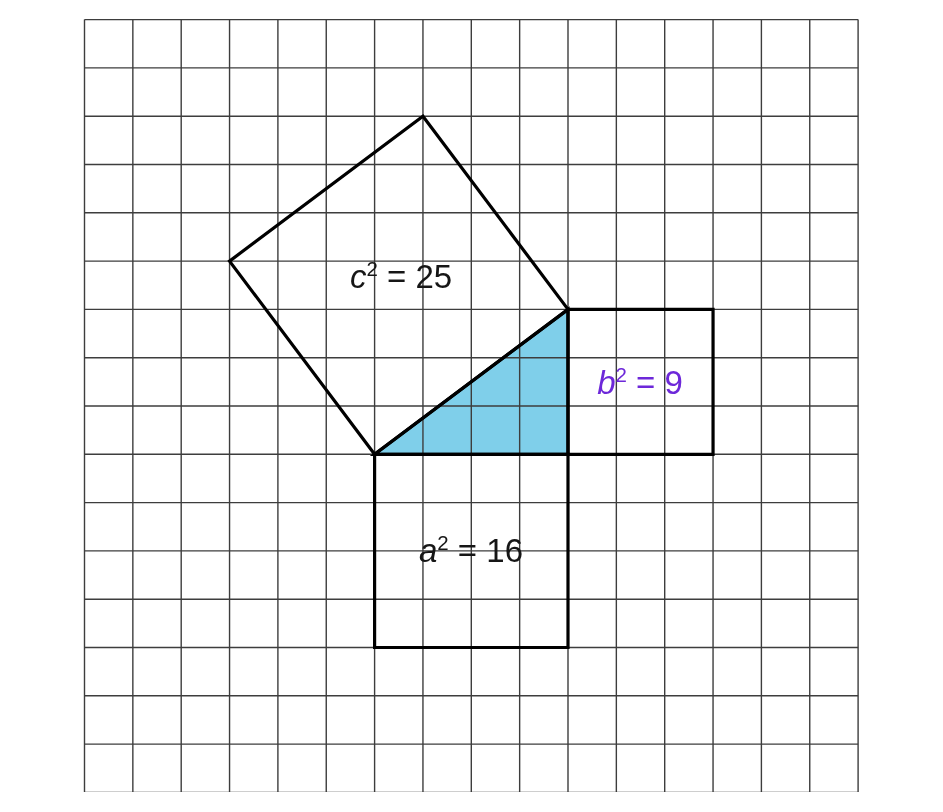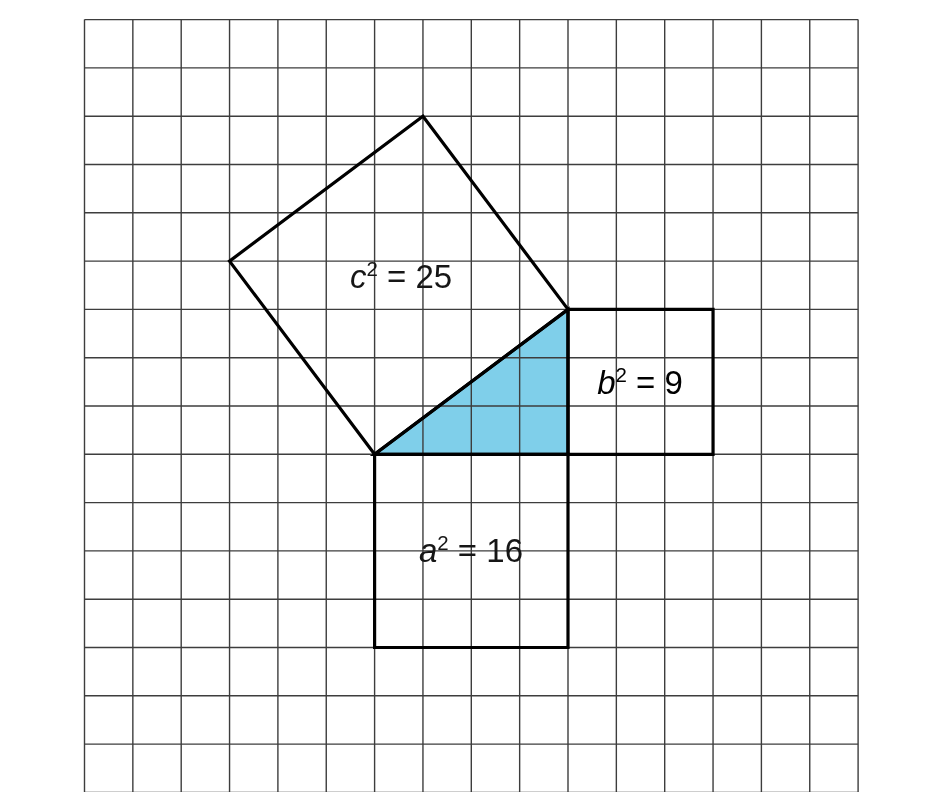--- a/index.html
+++ b/index.html
@@ -70,16 +70,16 @@
         <line x1="84.5" y1="792.4" x2="858.1" y2="792.4"></line>
       </g>
       <polygon points="374.6,454.3 229.55,261.1 422.95,116.19999999999999 568,309.4" fill="none" stroke="#000000" stroke-width="3.2" stroke-linejoin="miter"></polygon>
       <polygon points="568,309.4 713.0500000000001,309.4 713.0500000000001,454.3 568,454.3" fill="none" stroke="#000000" stroke-width="3.2" stroke-linejoin="miter"></polygon>
       <polygon points="374.6,454.3 568,454.3 568,647.5 374.6,647.5" fill="none" stroke="#000000" stroke-width="3.2" stroke-linejoin="miter"></polygon>
       <polygon points="374.6,454.3 568,309.4 568,454.3" fill="none" stroke="#000000" stroke-width="3.2" stroke-linejoin="miter"></polygon>
     </svg>
 
   <div class="label" style="left: 401px; top: 277px; color: rgb(22, 22, 22);"><span class="var">c</span><sup>2</sup><span class="eq"> = 25</span></div>
 
-  <div class="label" style="left: 640px; top: 383px; color: #000000; text-align: right;"><span class="var">b</span><sup>2</sup><span class="eq"> = 9</span></div>
+  <div class="label" style="left: 640px; top: 383px; color: #6d28d9; text-align: right;"><span class="var">b</span><sup>2</sup><span class="eq"> = 9</span></div>
 
   <div class="label" style="left: 471px; top: 551px; color: rgb(22, 22, 22); text-align: center;"><span class="var">a</span><sup>2</sup><span class="eq"> = 16</span></div>
 </div>
 
 </body></html>

